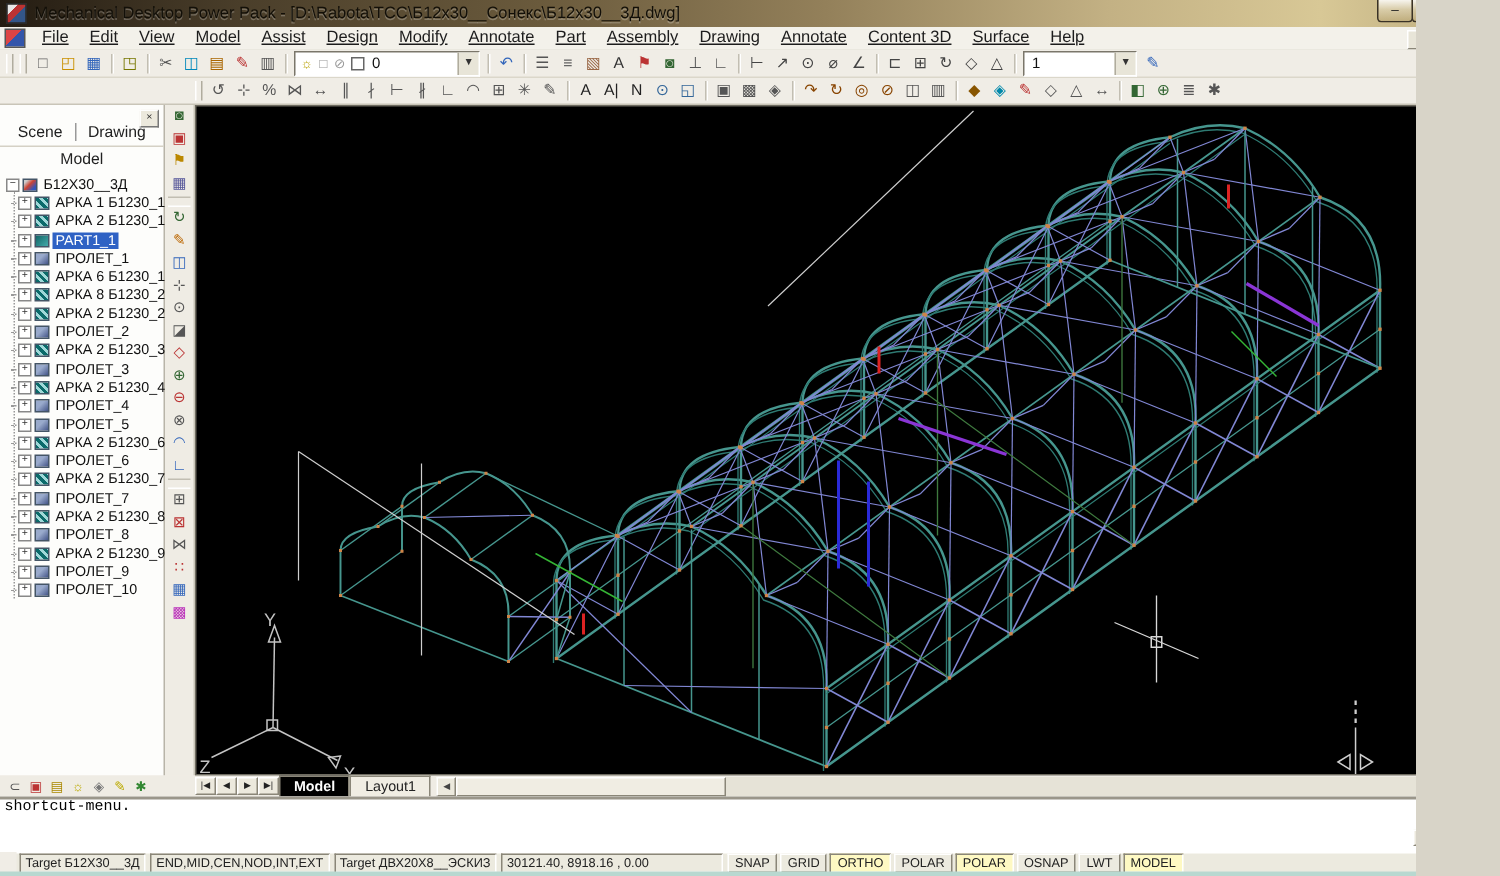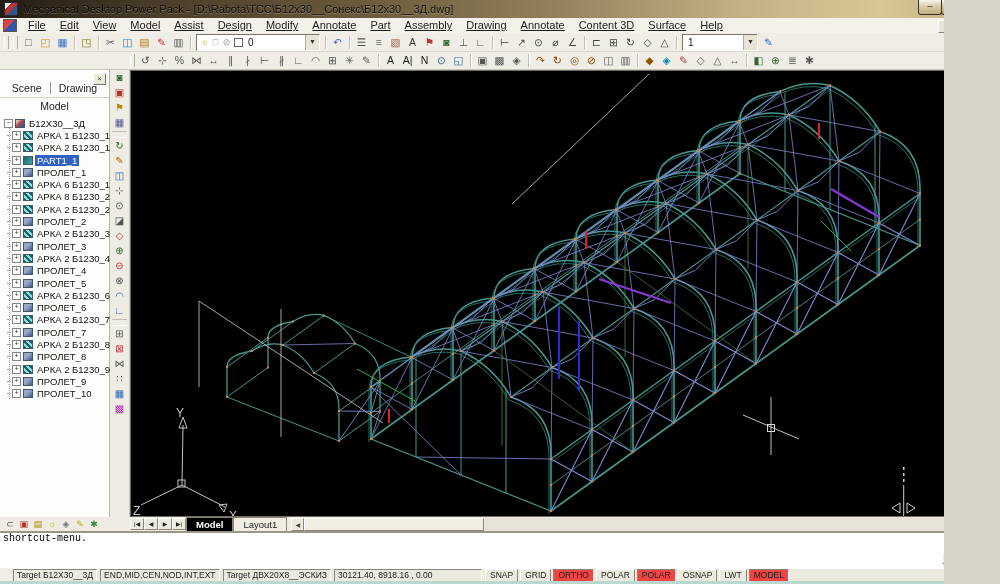--- a/index.html
+++ b/index.html
@@ -114,21 +114,21 @@
   #mthumb{width:14px;height:11px;border:1px solid;border-color:#fff #8a8678 #8a8678 #fff;
     background:#f0ede3;box-sizing:border-box;}
   #mgap{width:12px;height:11px;background:#e6e3d7;}
   
   #statusbar{position:absolute;left:0;top:568px;width:1000px;height:13px;background:#eceadf;
     border-top:1px solid #fff;display:flex;align-items:center;padding-left:2px;box-sizing:border-box;margin-left:11px;}
   .sfield{border:1px solid;border-color:#8a8678 #fff #fff #8a8678;padding:0 3px;height:11px;
     line-height:10px;font-size:8.5px;margin-right:3px;color:#222;white-space:nowrap;}
   .stoggle{border:1px solid;border-color:#fff #8a8678 #8a8678 #fff;padding:0 4px;height:11px;
     line-height:10px;font-size:8.5px;margin-right:2px;color:#222;background:#eceadf;}
-  .stoggle.active{border-color:#8a8678 #fff #fff #8a8678;background:#ef4444;}
+  .stoggle.active{border-color:#8a8678 #fff #fff #8a8678;background:#fef9c3;}
   #bottomedge{position:absolute;left:0;top:581px;width:1000px;height:3px;background:#b8d8d0;}
 </style>
 </head>
 <body>
 
 <div id="app">
 
   <div id="titlebar">
     <span id="appicon"></span>
     <span id="wtitle">Mechanical Desktop Power Pack - [D:\Rabota\TCC\Б12x30__Сонекс\Б12x30__3Д.dwg]</span>

